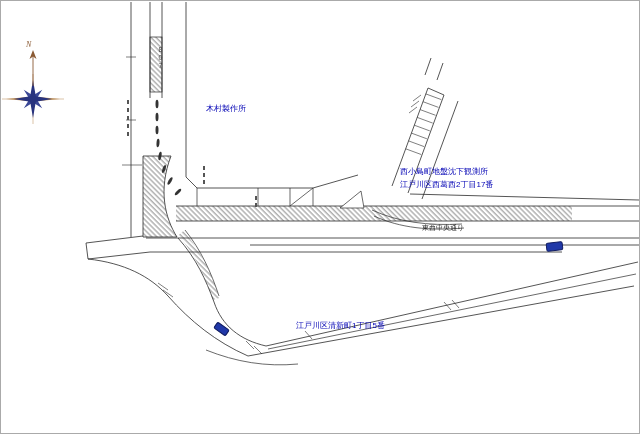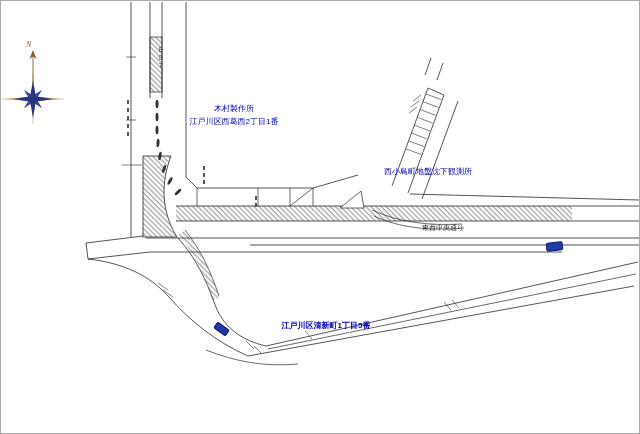--- a/index.html
+++ b/index.html
@@ -4,21 +4,21 @@
 <style>
   html,body{margin:0;padding:0;background:#fff;}
   .stage{
     position:relative;width:640px;height:434px;background:#ffffff;
     box-shadow:inset 0 0 0 1px #aaaaaa;overflow:hidden;
     font-family:"Liberation Sans", sans-serif;
   }
   .stage svg{position:absolute;left:0;top:0;}
   .lbl{
     position:absolute;color:#0000b4;font-size:8px;line-height:12.5px;
-    text-align:center;white-space:nowrap;letter-spacing:0;
+    white-space:nowrap;letter-spacing:0;padding-left:20px;
   }
   .lbl div{white-space:nowrap;}
   .roadname{
     position:absolute;color:#222222;font-size:7px;line-height:8px;white-space:nowrap;
   }
   .vroute{
     position:absolute;color:#444444;font-size:7px;letter-spacing:1px;
     writing-mode:vertical-rl;text-orientation:upright;line-height:7px;
   }
   .north{
@@ -128,28 +128,28 @@
       <polygon points="33,50 29.5,59 33,56.5 36.5,59" fill="#8a5a33"></polygon>
     </g>
   </svg>
 
   <div class="north" style="left:26px;top:40px;">N</div>
 
   <div class="vroute" style="left:157px;top:46px;">807</div>
 
   <div class="lbl" style="left:186px;top:103px;width:96px;">
     <div>木村製作所</div>
-    <div>江戸川区西葛西2丁目1番</div>
   </div>
 
   <div class="lbl" style="left:380px;top:166px;width:96px;">
     <div>西小島町地盤沈下観測所</div>
+    <div>江戸川区西葛西2丁目17番</div>
   </div>
 
-  <div class="lbl" style="left:276px;top:320px;width:100px;font-weight:bold;">
+  <div class="lbl" style="left:276px;top:320px;width:100px;">
     <div>江戸川区清新町1丁目5番</div>
   </div>
 
   <div class="roadname" style="left:422px;top:224px;">東西中央通り</div>
 
   <div class="vehicle v1"></div>
   <div class="vehicle v2"></div>
 
 </div>
 

